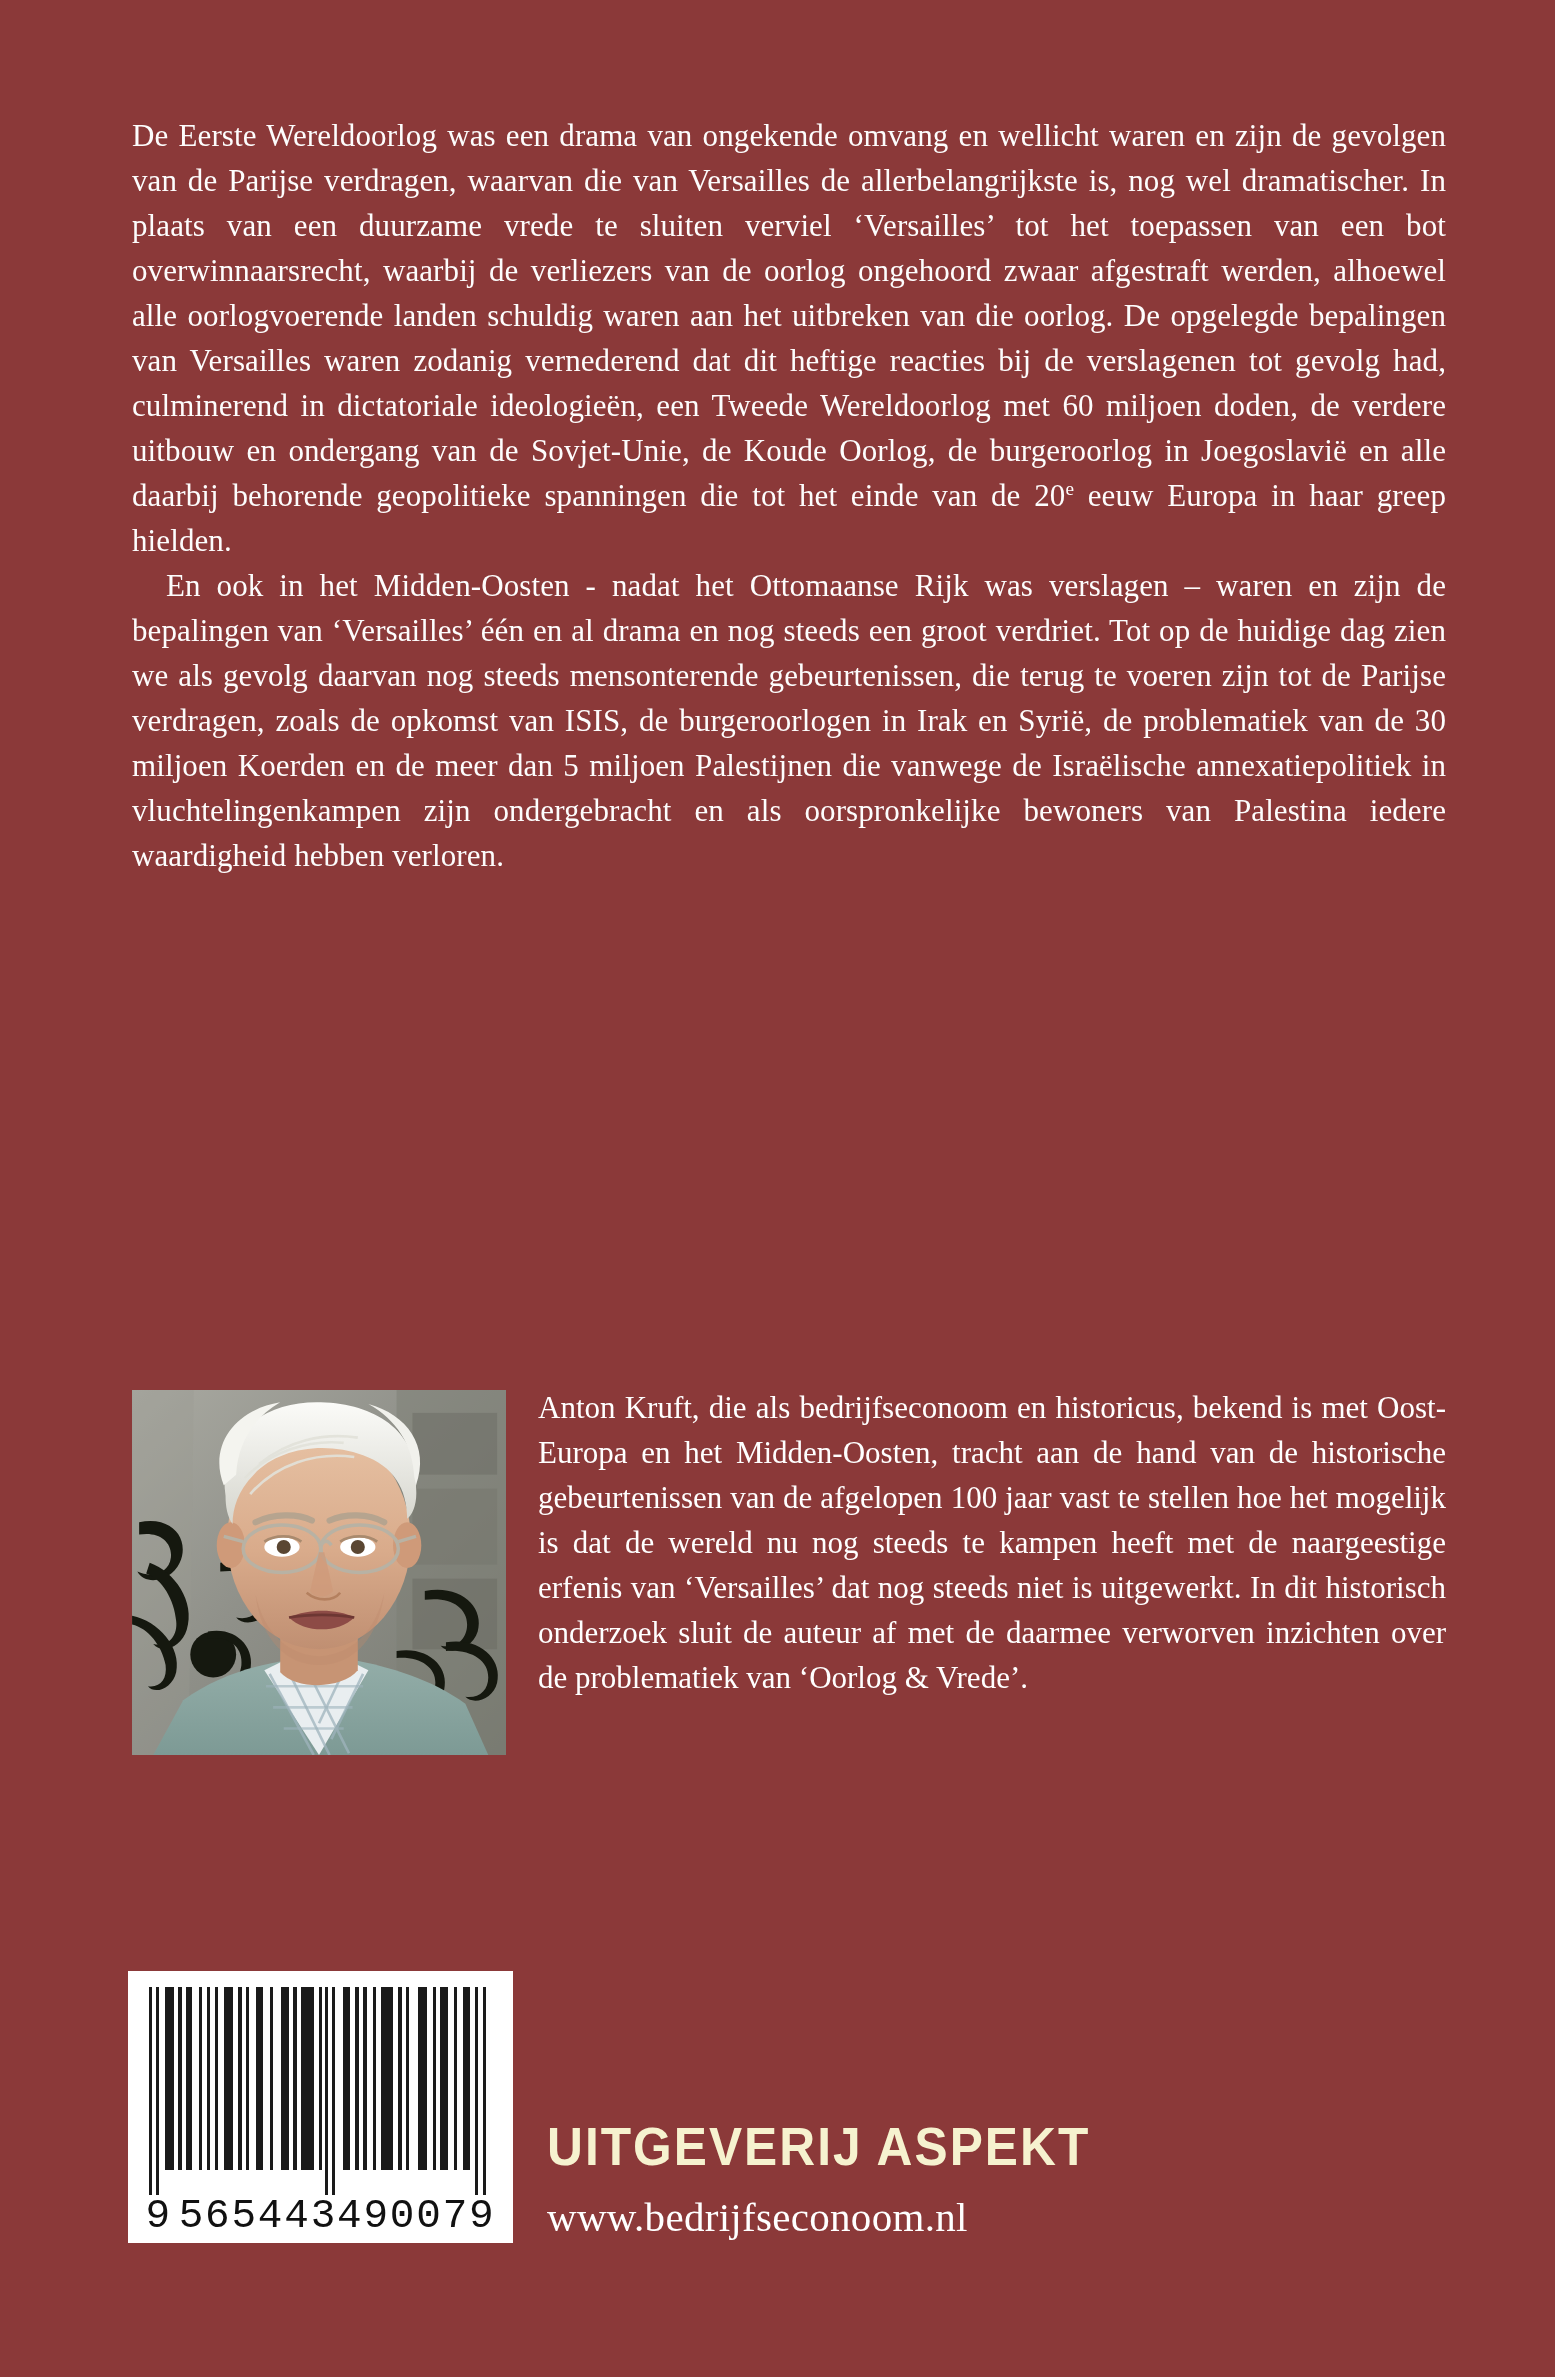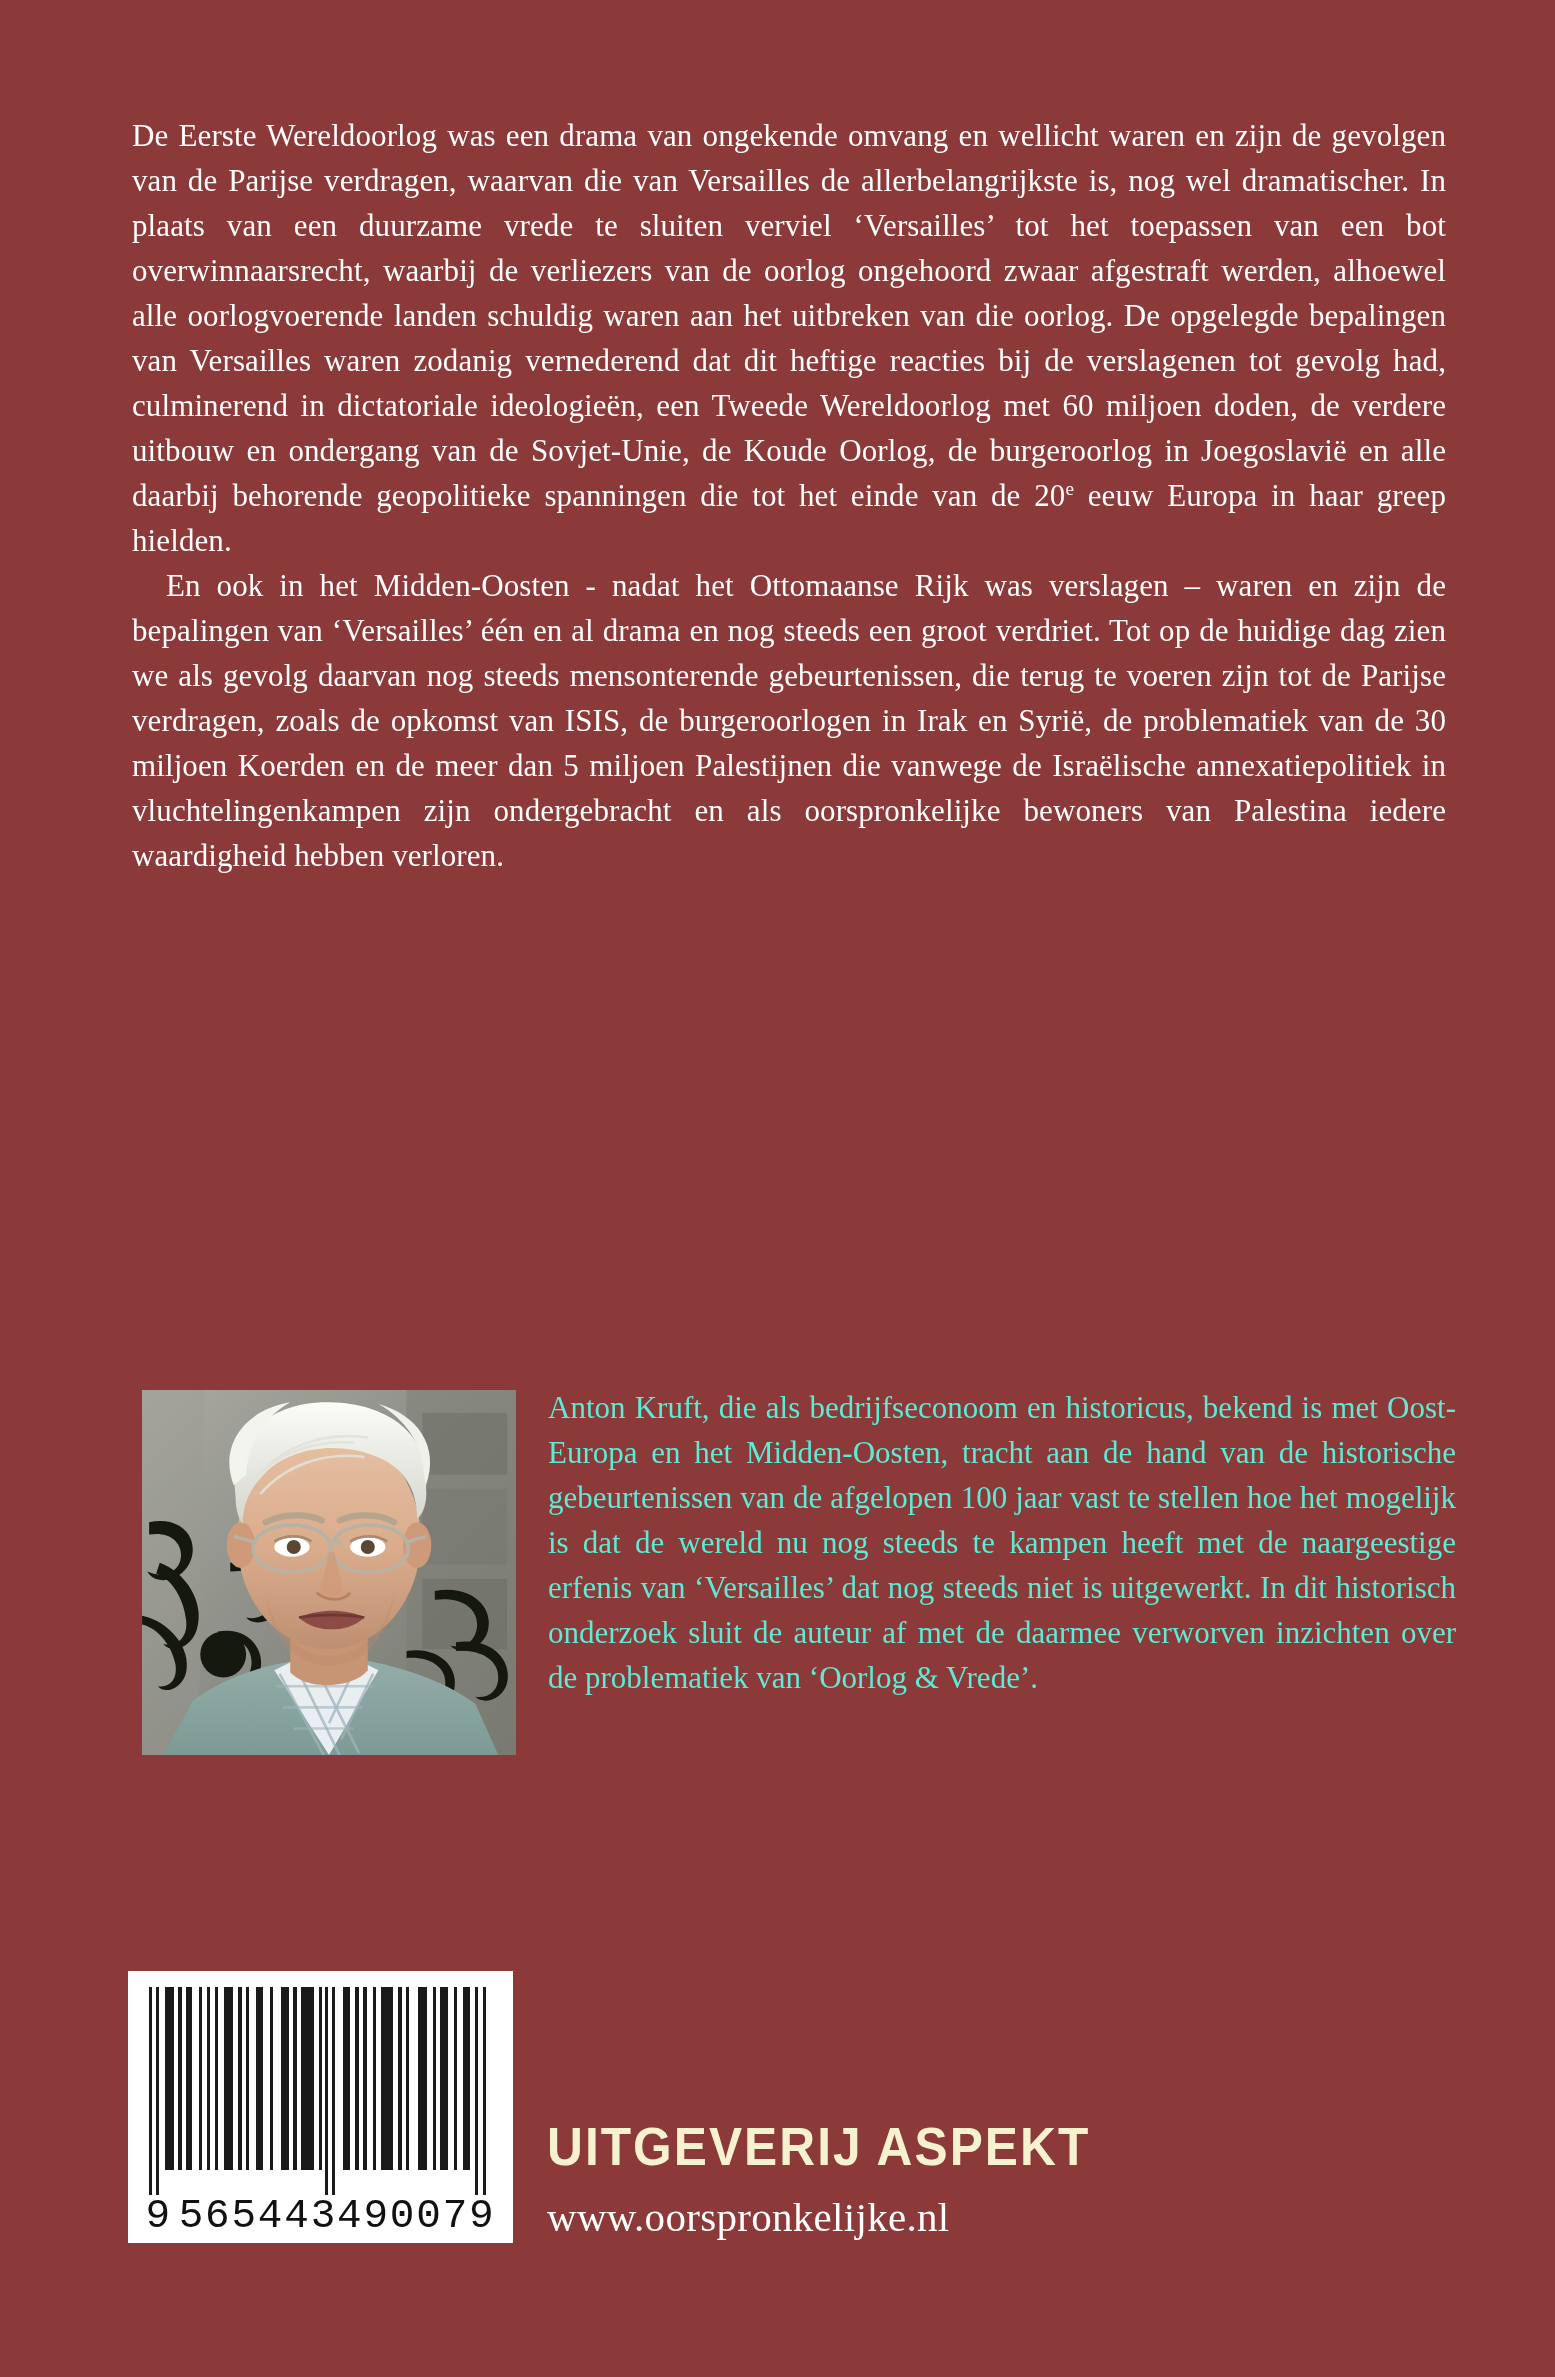--- a/index.html
+++ b/index.html
@@ -28,22 +28,21 @@
   .blurb p.indent{text-indent:34px;}
   .blurb sup{font-size:.62em;vertical-align:super;line-height:0;}
 
   
   .author-block{
     position:absolute;
     left:132px; top:1385px; width:1314px;
     font-size:31px;
     line-height:45px;
     text-align:justify;
-    color:#5eead4;
-    margin-left:10px;
+    color:#ffffff;
   }
   .author-photo{
     float:left;
     width:374px;height:365px;
     margin:5.3px 32px 3.5px 0;
     position:relative;
     overflow:hidden;
     background:#8d8d85;
   }
   .author-photo svg{display:block;width:374px;height:365px;}
@@ -260,17 +259,17 @@
     </div>
     <div class="barcode-digits">
       <span class="d1">9</span>
       <span class="dg">565443</span>
       <span class="dg2">490079</span>
     </div>
   </div>
 
   <div class="publisher">
     <div class="publisher-name">UITGEVERIJ ASPEKT</div>
-    <div class="publisher-url">www.oorspronkelijke.nl</div>
+    <div class="publisher-url">www.bedrijfseconoom.nl</div>
   </div>
 
 </div>
 
 
 </body></html>

